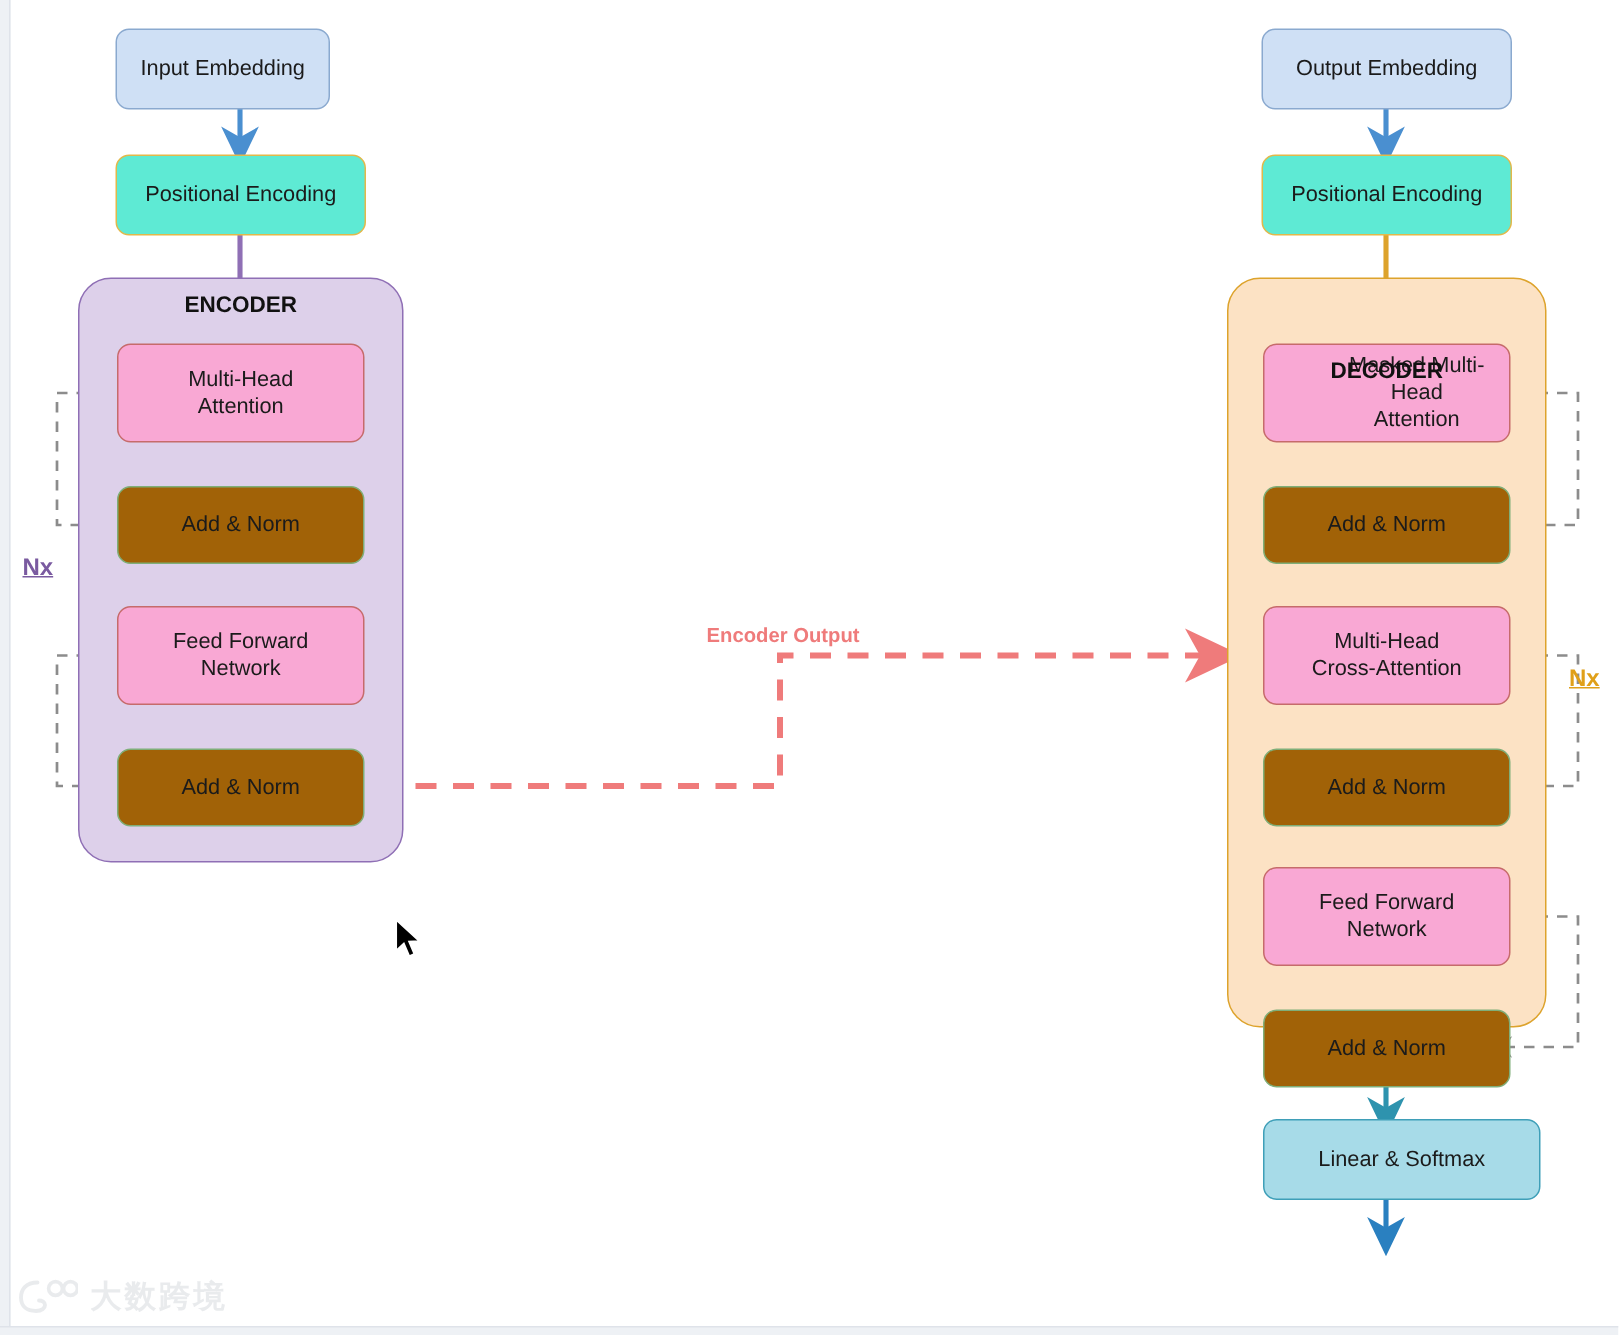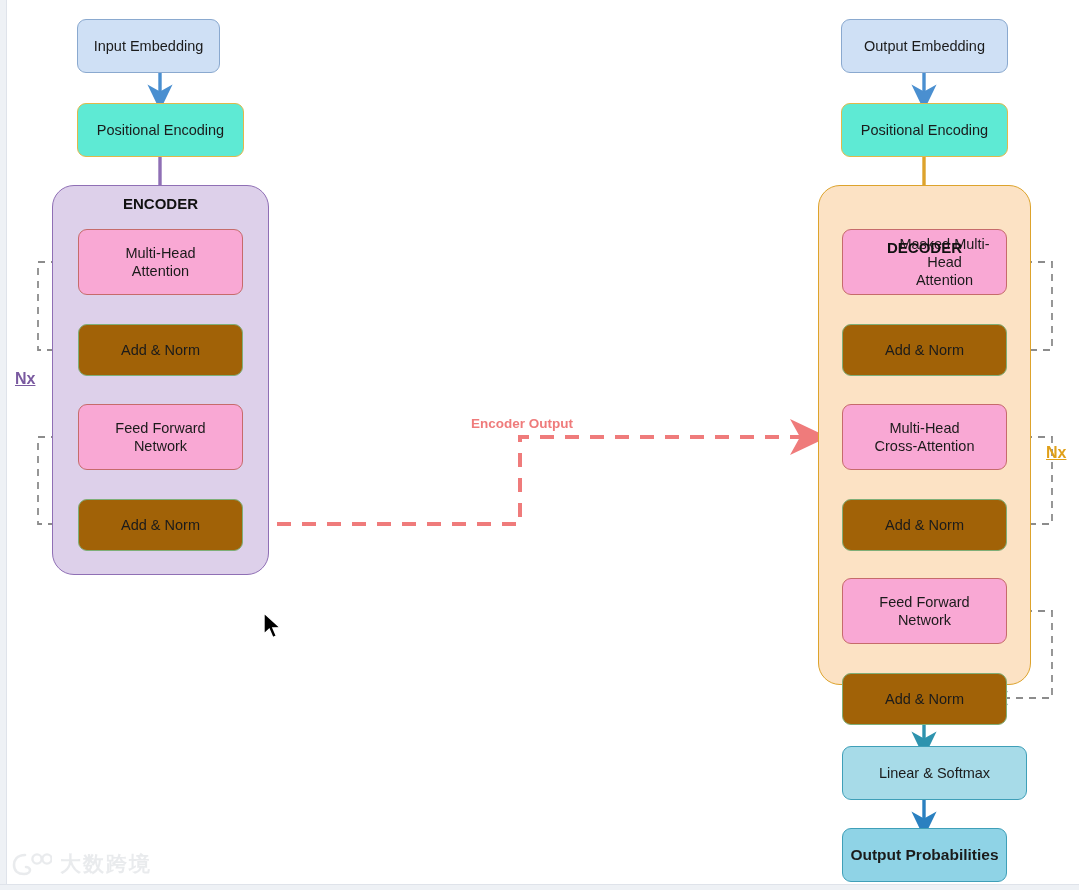--- a/index.html
+++ b/index.html
@@ -239,23 +239,20 @@
   </div>
 
   <div class="node n-green" style="left:842px; top:673px; width:165px; height:52px;">
     <span>Add &amp; Norm</span>
   </div>
 
   <div class="node n-cyan" style="left:842px; top:746px; width:185px; height:54px;">
     <span>Linear &amp; Softmax</span>
   </div>
 
-  <div class="node n-cyan-strong" style="left:842px; top:828px; width:165px; height:54px;">
-    <span>Output Probabilities</span>
-  </div>
 
   <svg class="cursor" width="22" height="30" viewBox="0 0 22 30" style="left:262px; top:612px;">
     <path d="M2,1 L2,22 L7.2,17.2 L10.8,25.6 L14.4,24 L10.9,15.9 L18,15.6 Z" fill="#000" stroke="#fff" stroke-width="1.4"></path>
   </svg>
 
   <div class="watermark">
     <svg width="40" height="26" viewBox="0 0 40 26">
       <path d="M13,4 C5,4 2,9 2,14 C2,20 6,23 12,23 C16,23 18,21 18,19 C18,17 16,16 14,16" fill="none" stroke="#b9bec6" stroke-width="2.6" stroke-linecap="round"></path>
       <circle cx="25" cy="8" r="4.6" fill="none" stroke="#b9bec6" stroke-width="2.4"></circle>
       <circle cx="35" cy="8" r="4.6" fill="none" stroke="#b9bec6" stroke-width="2.4"></circle>

